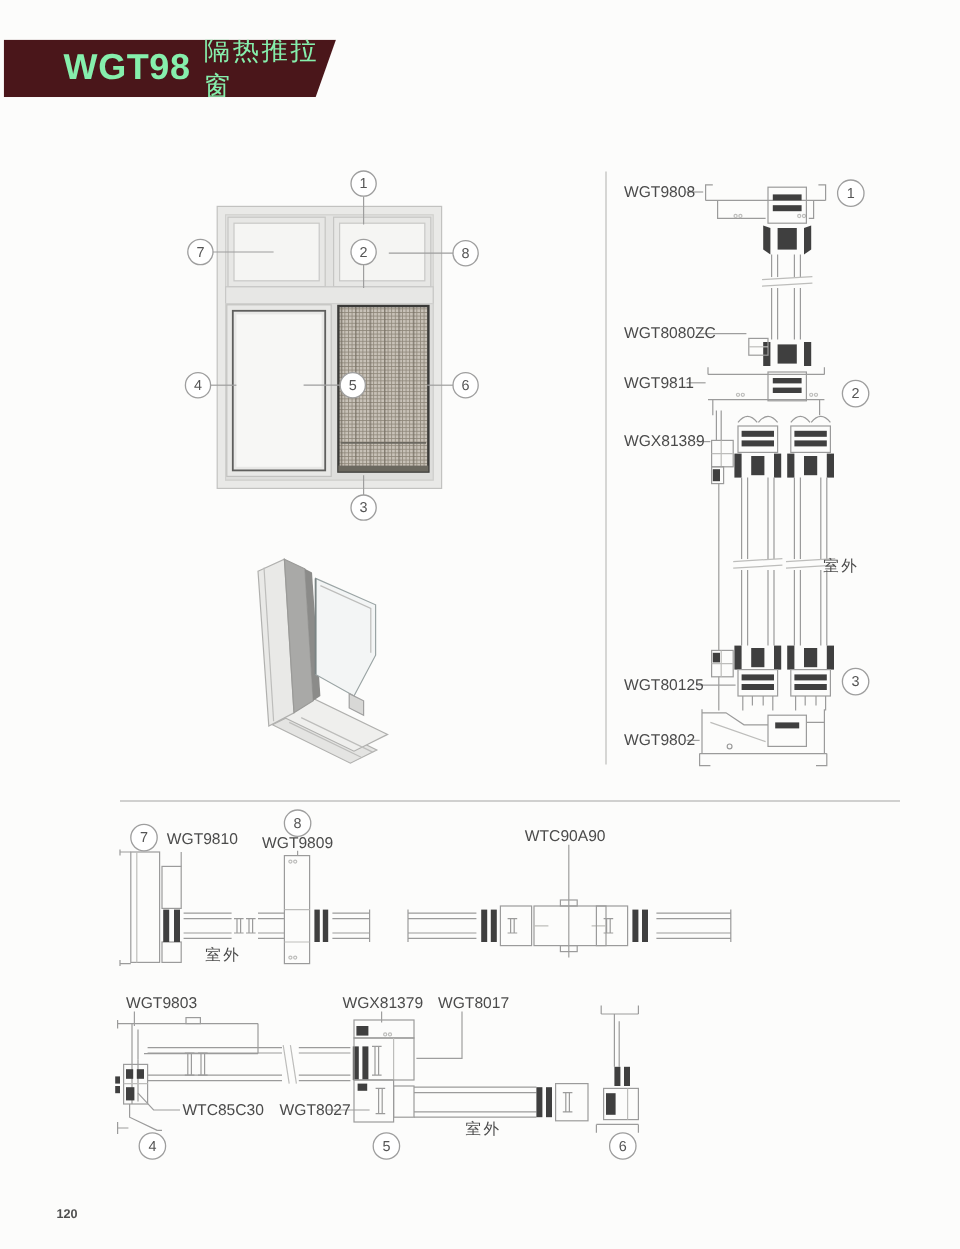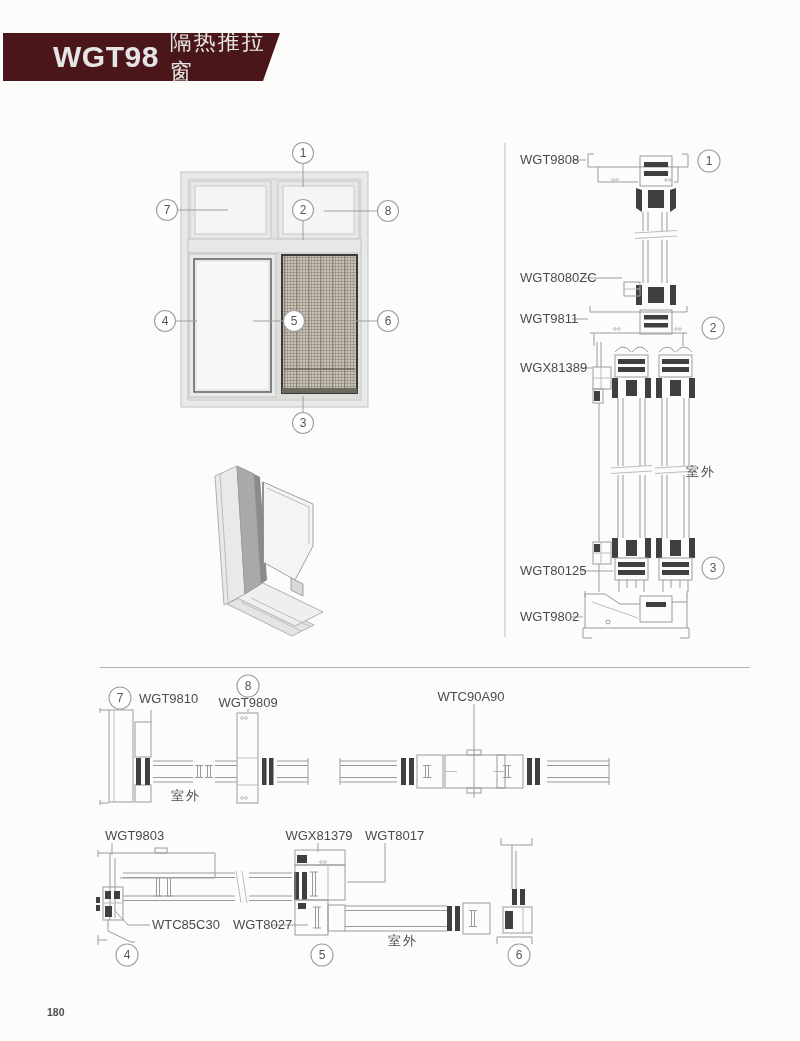--- a/index.html
+++ b/index.html
@@ -2,21 +2,21 @@
 <html><head>
 <meta charset="utf-8">
 <style>
   html,body{margin:0;padding:0;}
   body{width:800px;height:1041px;position:relative;background:#fcfcfb;
        font-family:"Liberation Sans",sans-serif;overflow:hidden;}
   .abs{position:absolute;}
   
   .banner{left:3px;top:33px;width:277px;height:48px;background:#4a161a;
           clip-path:polygon(0 0,100% 0,calc(100% - 17px) 100%,0 100%);
-          display:flex;align-items:center;color:#e5e5e5;}
+          display:flex;align-items:center;color:#86efac;}
   .banner .model{font-size:30px;font-weight:bold;margin-left:50px;letter-spacing:.5px;}
   .banner .pname{font-size:22px;margin-left:11px;letter-spacing:2px;}
   
   svg{position:absolute;overflow:visible;}
   .ln{stroke:#9b9b9b;fill:none;stroke-width:1;}
   .lnt{stroke:#bdbdbb;fill:none;stroke-width:1;}
   .ldr{stroke:#9e9e9e;fill:none;stroke-width:1;}
   .dk{fill:#3f3f3f;stroke:none;}
   .brk{fill:#fcfcfb;stroke:none;}
   text{font-family:"Liberation Sans",sans-serif;}
@@ -396,13 +396,13 @@
   <g>
     <circle class="callout-circle" cx="227" cy="130" r="11"></circle>
     <text class="cn" x="227" y="134">5</text>
   </g>
   <g>
     <circle class="callout-circle" cx="424" cy="130" r="11"></circle>
     <text class="cn" x="424" y="134">6</text>
   </g>
 </svg>
 
-<div class="abs pagenum">180</div>
+<div class="abs pagenum">120</div>
 
 </body></html>

